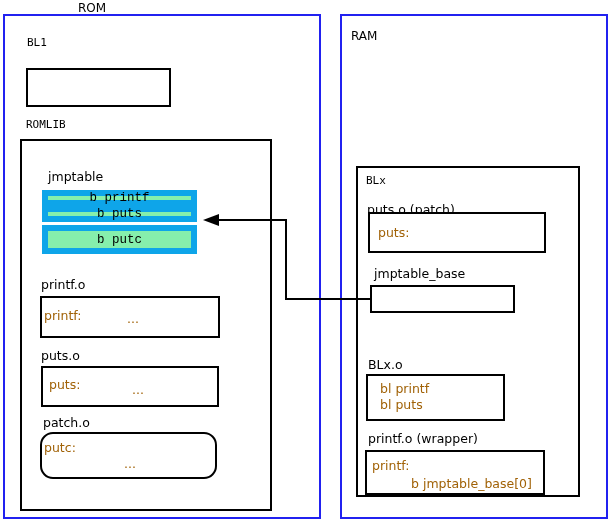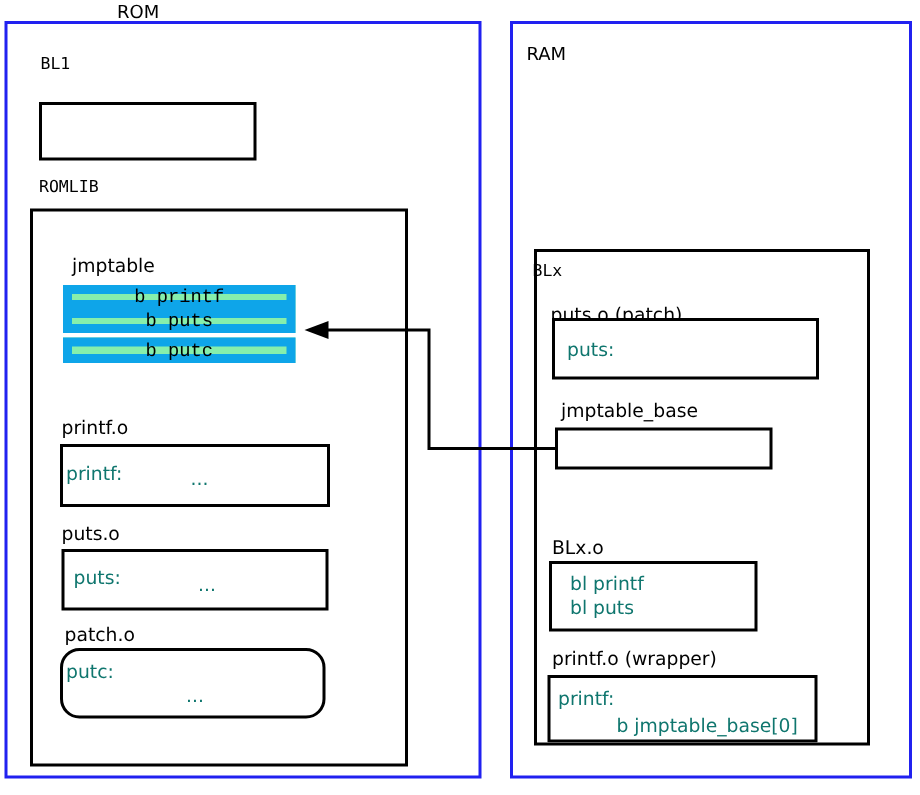--- a/index.html
+++ b/index.html
@@ -55,21 +55,21 @@
     font-family: "DejaVu Sans", sans-serif;
     font-size: 12.5px;
     color: #000000;
     white-space: nowrap;
     line-height: 15px;
   }
   .cell-text {
     position: absolute;
     font-family: "DejaVu Sans", sans-serif;
     font-size: 12.5px;
-    color: #0f766e;
+    color: #a16207;
     white-space: pre;
     line-height: 15px;
     text-align: right;
   }
   .jmp-row {
     position: absolute;
     border: 6px solid #0ea5e9;
     background: #86efac;
     box-sizing: border-box;
     font-family: Liberation Mono, monospace;
@@ -105,21 +105,21 @@
   <div class="label-mono" style="left:26px; top:118px;">ROMLIB</div>
   <div class="frame" style="left:20px; top:139px; width:252px; height:372px;"></div>
 
   <div class="label-sans" style="left:48px; top:169px;">jmptable</div>
   <div class="jmp-row" style="left:42px; top:190px; width:155px; height:16px;">
     <span>b printf</span>
   </div>
   <div class="jmp-row" style="left:42px; top:206px; width:155px; height:16px;">
     <span>b puts</span>
   </div>
-  <div class="jmp-row" style="left:42px; top:225px; width:155px; height:17px;">
+  <div class="jmp-row" style="left:42px; top:225px; width:155px; height:29px;">
     <span>b putc</span>
   </div>
 
   <div class="label-sans" style="left:41px; top:277px;">printf.o</div>
   <div class="box" style="left:40px; top:296px; width:180px; height:42px;">
     <span class="cell-text" style="left:2px; top:10px;">printf:</span>
     <span class="cell-text" style="left:85px; top:13px;">...</span>
   </div>
 
   <div class="label-sans" style="left:41px; top:348px;">puts.o</div>
@@ -131,21 +131,21 @@
   <div class="label-sans" style="left:43px; top:415px;">patch.o</div>
   <div class="box" style="left:40px; top:432px; width:177px; height:47px;border-radius:13px;">
     <span class="cell-text" style="left:2px; top:6px;">putc:</span>
     <span class="cell-text" style="left:82px; top:22px;">...</span>
   </div>
 
   <div class="region-label" style="left:351px; top:1px;margin-top:28px;">RAM</div>
   <div class="region" style="left:340px; top:14px; width:268px; height:505px;"></div>
 
   <div class="frame" style="left:356px; top:166px; width:224px; height:331px;"></div>
-  <div class="label-mono" style="left:355px; top:174px;">BLx</div>
+  <div class="label-mono" style="left:366px; top:174px;">BLx</div>
 
   <div class="label-sans" style="left:367px; top:202px;">puts.o (patch)</div>
   <div class="box" style="left:368px; top:212px; width:178px; height:41px;">
     <span class="cell-text" style="left:8px; top:11px;">puts:</span>
   </div>
 
   <div class="label-sans" style="left:374px; top:266px;">jmptable_base</div>
   <div class="box" style="left:370px; top:285px; width:145px; height:28px;">
     <span class="cell-text" style="left:6px; top:6px;"></span>
   </div>

